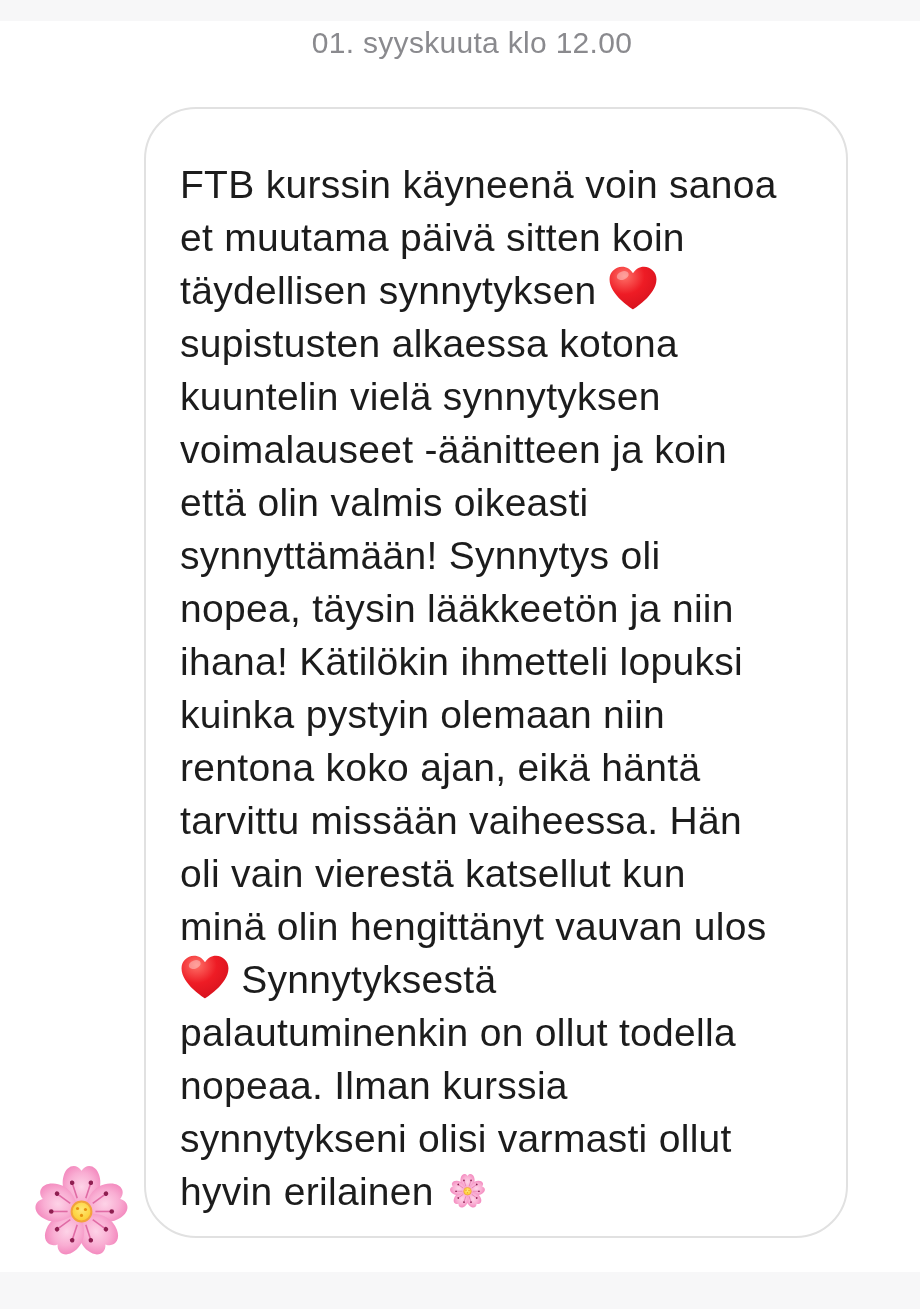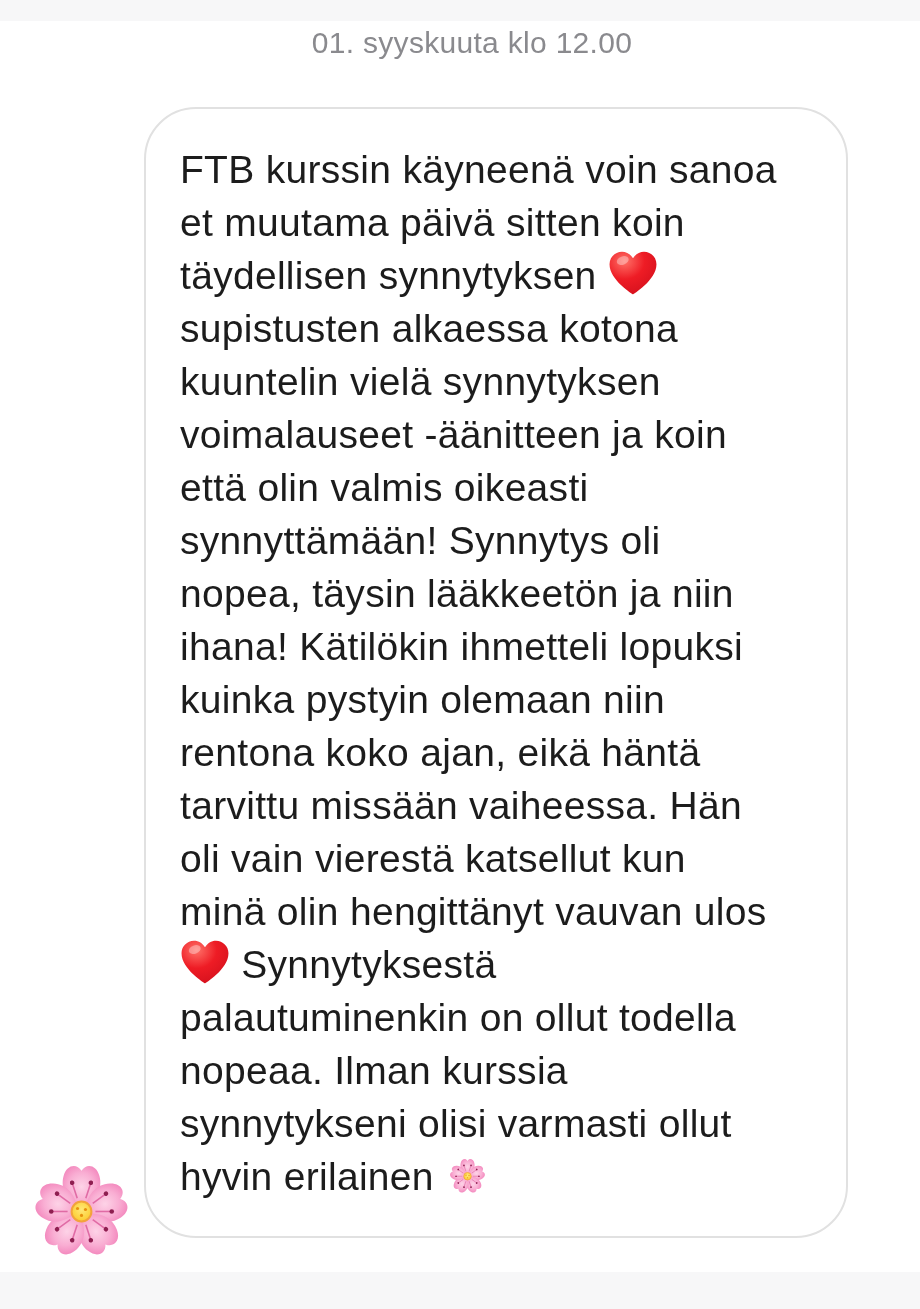--- a/index.html
+++ b/index.html
@@ -35,21 +35,21 @@
     left: 144px;
     top: 107px;
     width: 704px;
     height: 1131px;
     box-sizing: border-box;
     background: var(--bubble-bg, #ffffff);
     border: 2px solid var(--bubble-border, #e1e1e1);
     border-radius: 52px;
   }
   .message-text {
-    padding: 34px 34px;
+    padding: 49px 34px;
     font-size: 39px;
     line-height: 53px;
     letter-spacing: 0.3px;
     color: var(--text, #1c1c1c);
     white-space: pre;
   }
   .emoji { display: inline-block; }
   .emoji svg, .sticker svg { display: block; width: 100%; height: 100%; }
   .emoji-heart { width: 50px; height: 44px; vertical-align: -6px; }
   .emoji-flower { width: 45px; height: 45px; vertical-align: -8px; }

